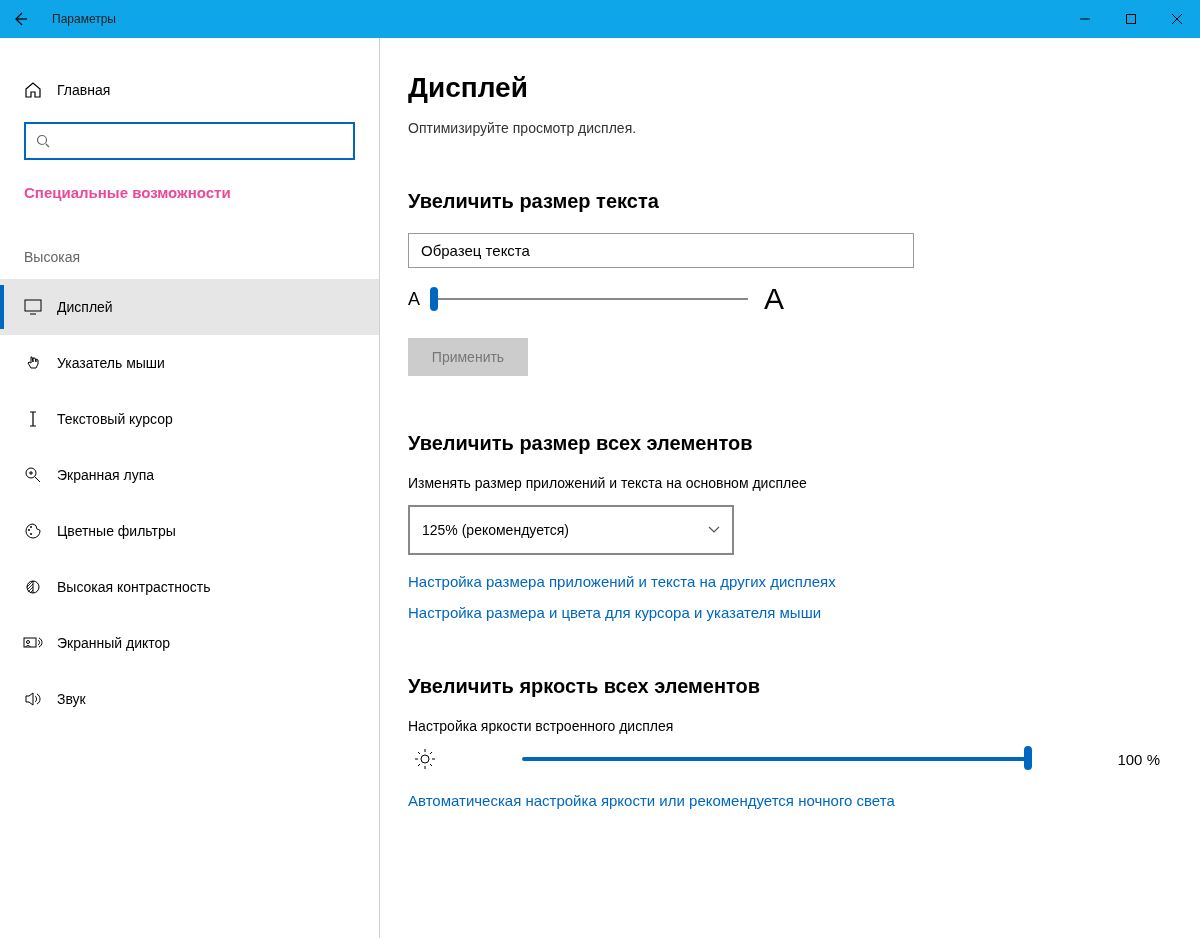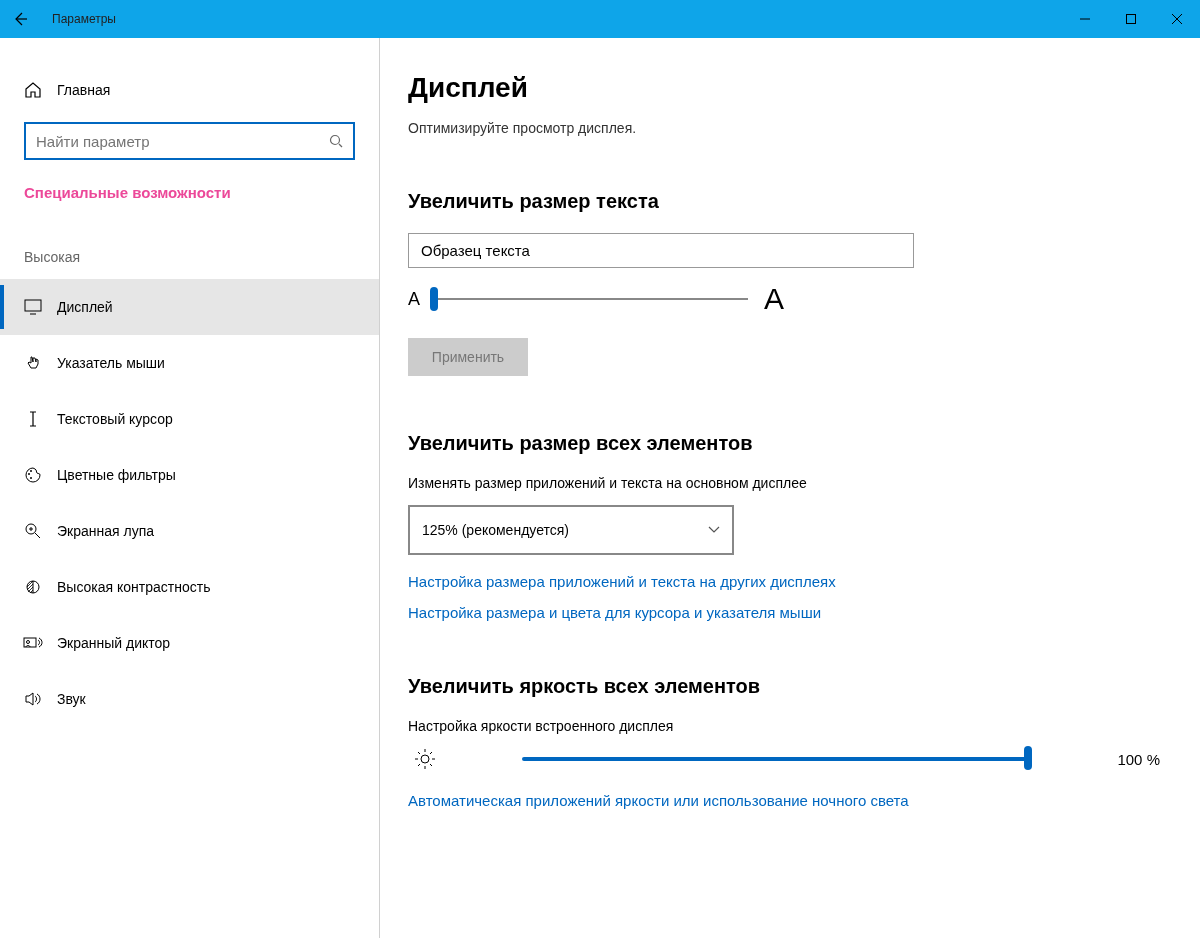--- a/index.html
+++ b/index.html
@@ -84,21 +84,20 @@
       <span class="icon">
         <svg width="18" height="18" viewBox="0 0 18 18">
             <path d="M2 8 L9 2 L16 8 V16 H11 V11 H7 V16 H2 Z" stroke="#000" stroke-width="1.2" fill="none"></path>
           </svg>
       </span>
       <span class="label">Главная</span>
     </div>
 
     <div class="search-wrap">
       <div class="search-box">
-        <input type="text" placeholder="Найти параметр" style="">
         <span class="si">
           <svg width="14" height="14" viewBox="0 0 14 14">
               <circle cx="6" cy="6" r="4.5" stroke="#666" stroke-width="1.2" fill="none"></circle>
               <path d="M10 10 L13 13" stroke="#666" stroke-width="1.2"></path>
             </svg>
         </span>
       </div>
     </div>
 
     <div class="cat-title">Специальные возможности</div>
@@ -126,36 +125,36 @@
       <span class="icon">
           <svg width="14" height="18" viewBox="0 0 14 18">
             <path d="M4 2 H10 M7 2 V16 M4 16 H10" stroke="#000" stroke-width="1.2" fill="none"></path>
           </svg>
         </span>
       <span class="label">Текстовый курсор</span>
     </div>
     <div class="nav-item">
       <span class="icon">
           <svg width="18" height="18" viewBox="0 0 18 18">
+            <circle cx="7" cy="7" r="5" stroke="#000" fill="none"></circle>
+            <path d="M11 11 L16 16 M5 7 H9 M7 5 V9" stroke="#000"></path>
+          </svg>
+        </span>
+      <span class="label">Экранная лупа</span>
+    </div>
+    <div class="nav-item">
+      <span class="icon">
+          <svg width="18" height="18" viewBox="0 0 18 18">
             <path d="M9 2 A7 7 0 1 0 16 9 C16 7 14 8 13 7 C12 6 13 4 11 3 Z" stroke="#000" fill="none"></path>
             <circle cx="5" cy="8" r="1" fill="#000"></circle>
             <circle cx="7" cy="5" r="1" fill="#000"></circle>
             <circle cx="7" cy="12" r="1" fill="#000"></circle>
           </svg>
         </span>
       <span class="label">Цветные фильтры</span>
-    </div>
-    <div class="nav-item">
-      <span class="icon">
-          <svg width="18" height="18" viewBox="0 0 18 18">
-            <circle cx="7" cy="7" r="5" stroke="#000" fill="none"></circle>
-            <path d="M11 11 L16 16 M5 7 H9 M7 5 V9" stroke="#000"></path>
-          </svg>
-        </span>
-      <span class="label">Экранная лупа</span>
     </div>
     <div class="nav-item">
       <span class="icon">
           <svg width="18" height="18" viewBox="0 0 18 18">
             <circle cx="9" cy="9" r="6" stroke="#000" fill="none"></circle>
             <path d="M9 3 V15" stroke="#000"></path>
             <path d="M3 9 L9 3 M3 12 L9 6 M4 14 L9 9 M6 15 L9 12" stroke="#000" stroke-width="0.8"></path>
           </svg>
         </span>
       <span class="label">Высокая контрастность</span>
@@ -223,15 +222,15 @@
             <g stroke="#000">
               <path d="M11 1 V4 M11 18 V21 M1 11 H4 M18 11 H21 M4 4 L6 6 M16 16 L18 18 M4 18 L6 16 M16 6 L18 4"></path>
             </g>
           </svg>
       </span>
       <div class="bright-track">
         <div class="bright-thumb"></div>
       </div>
       <span class="bright-val">100 %</span>
     </div>
-    <div class="link" style="max-width:520px; line-height:1.4;">Автоматическая приложений яркости или использование ночного света</div>
+    <div class="link" style="max-width:520px; line-height:1.4;">Автоматическая настройка яркости или рекомендуется ночного света</div>
   </div>
 </div>
 
 </body></html>

